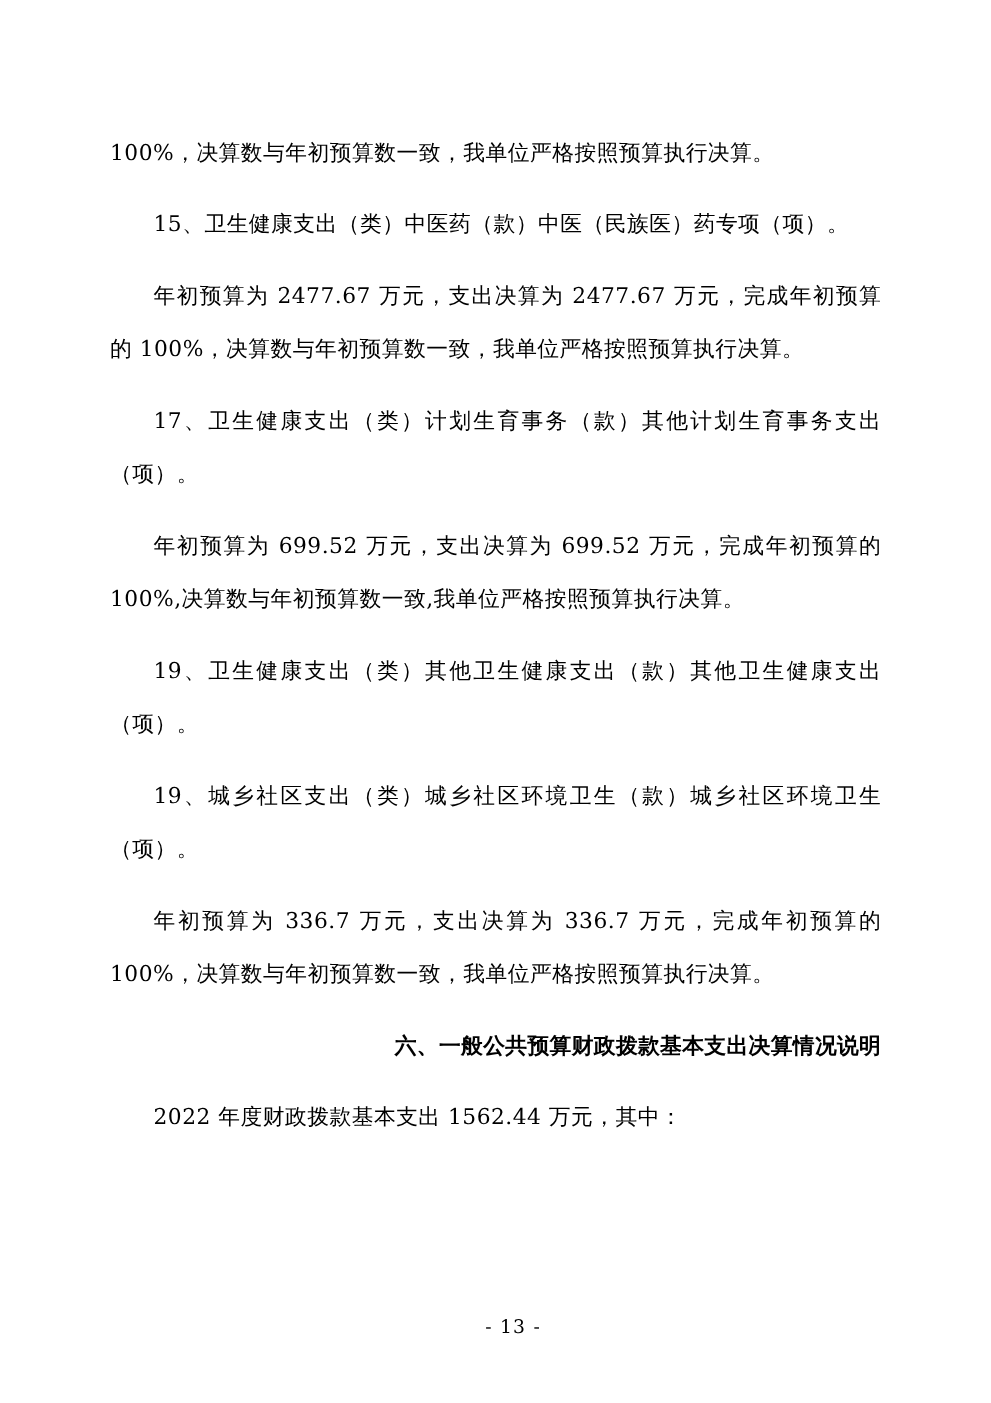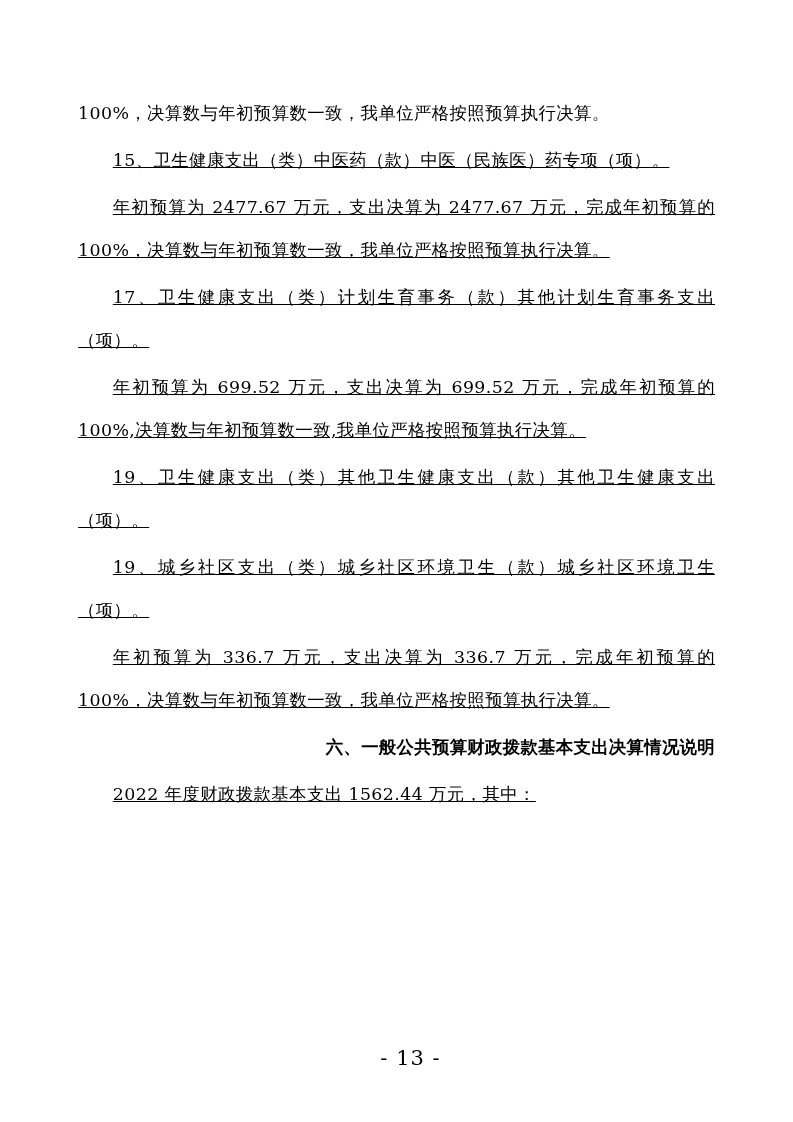--- a/index.html
+++ b/index.html
@@ -25,43 +25,42 @@
     padding: 88px 74px 40px 74px;
   }
   .body-text {
     font-size: 17.4px;
     line-height: 43px;
     text-align: justify;
     text-justify: inter-ideograph;
     letter-spacing: 0.4px;
   }
   p {
-    margin: 4px;
+    margin: 14px;
     padding: 0;
   }
   .indent {
     text-indent: 2em;
-    text-decoration: underline;
   }
   .heading {
     font-family: "DejaVu Sans", "Liberation Sans", sans-serif;
     font-weight: bold;
     font-size: 17.4px;
     line-height: 43px;
     text-indent: 2em;
     letter-spacing: 0.3px;
     text-align: right;
   }
   .footer {
     position: absolute;
     left: 0;
     right: 0;
     bottom: 52px;
     text-align: center;
-    font-size: 21px;
+    font-size: 15px;
     font-family: "DejaVu Serif", "Liberation Serif", serif;
     letter-spacing: 1px;
     margin-left: 28px;
   }
 </style>
 </head>
 <body>
 
 <div class="page">
 

